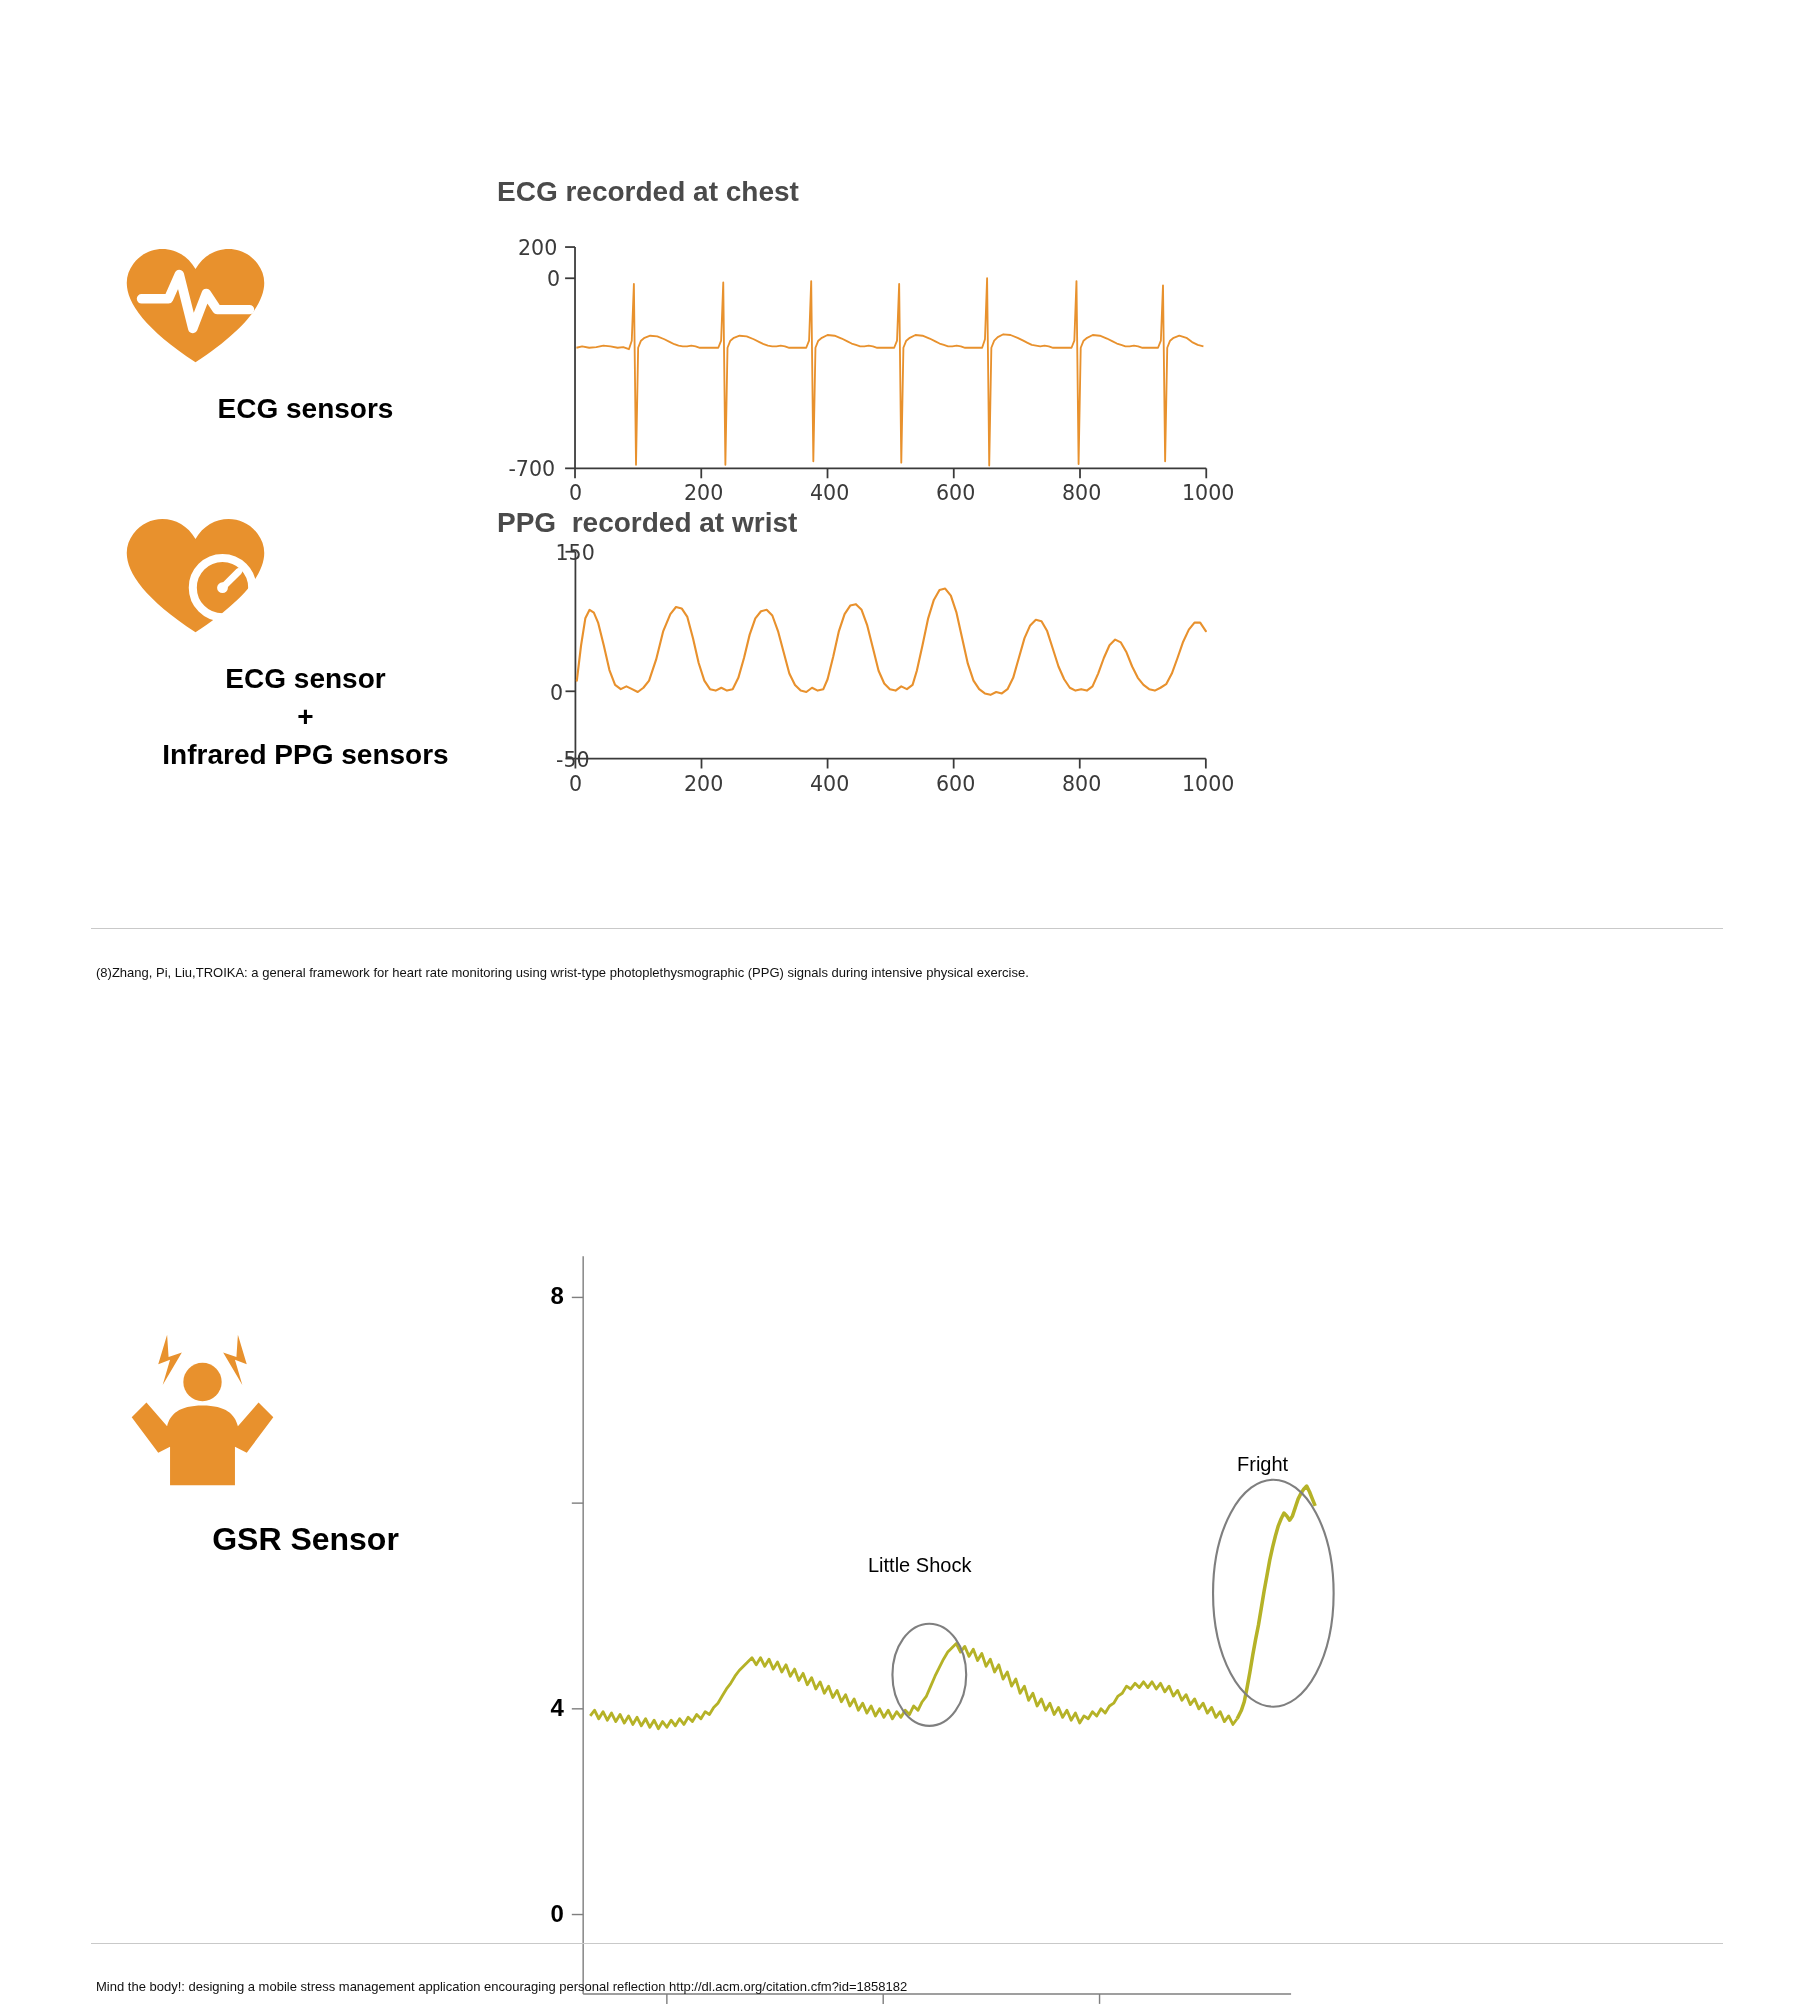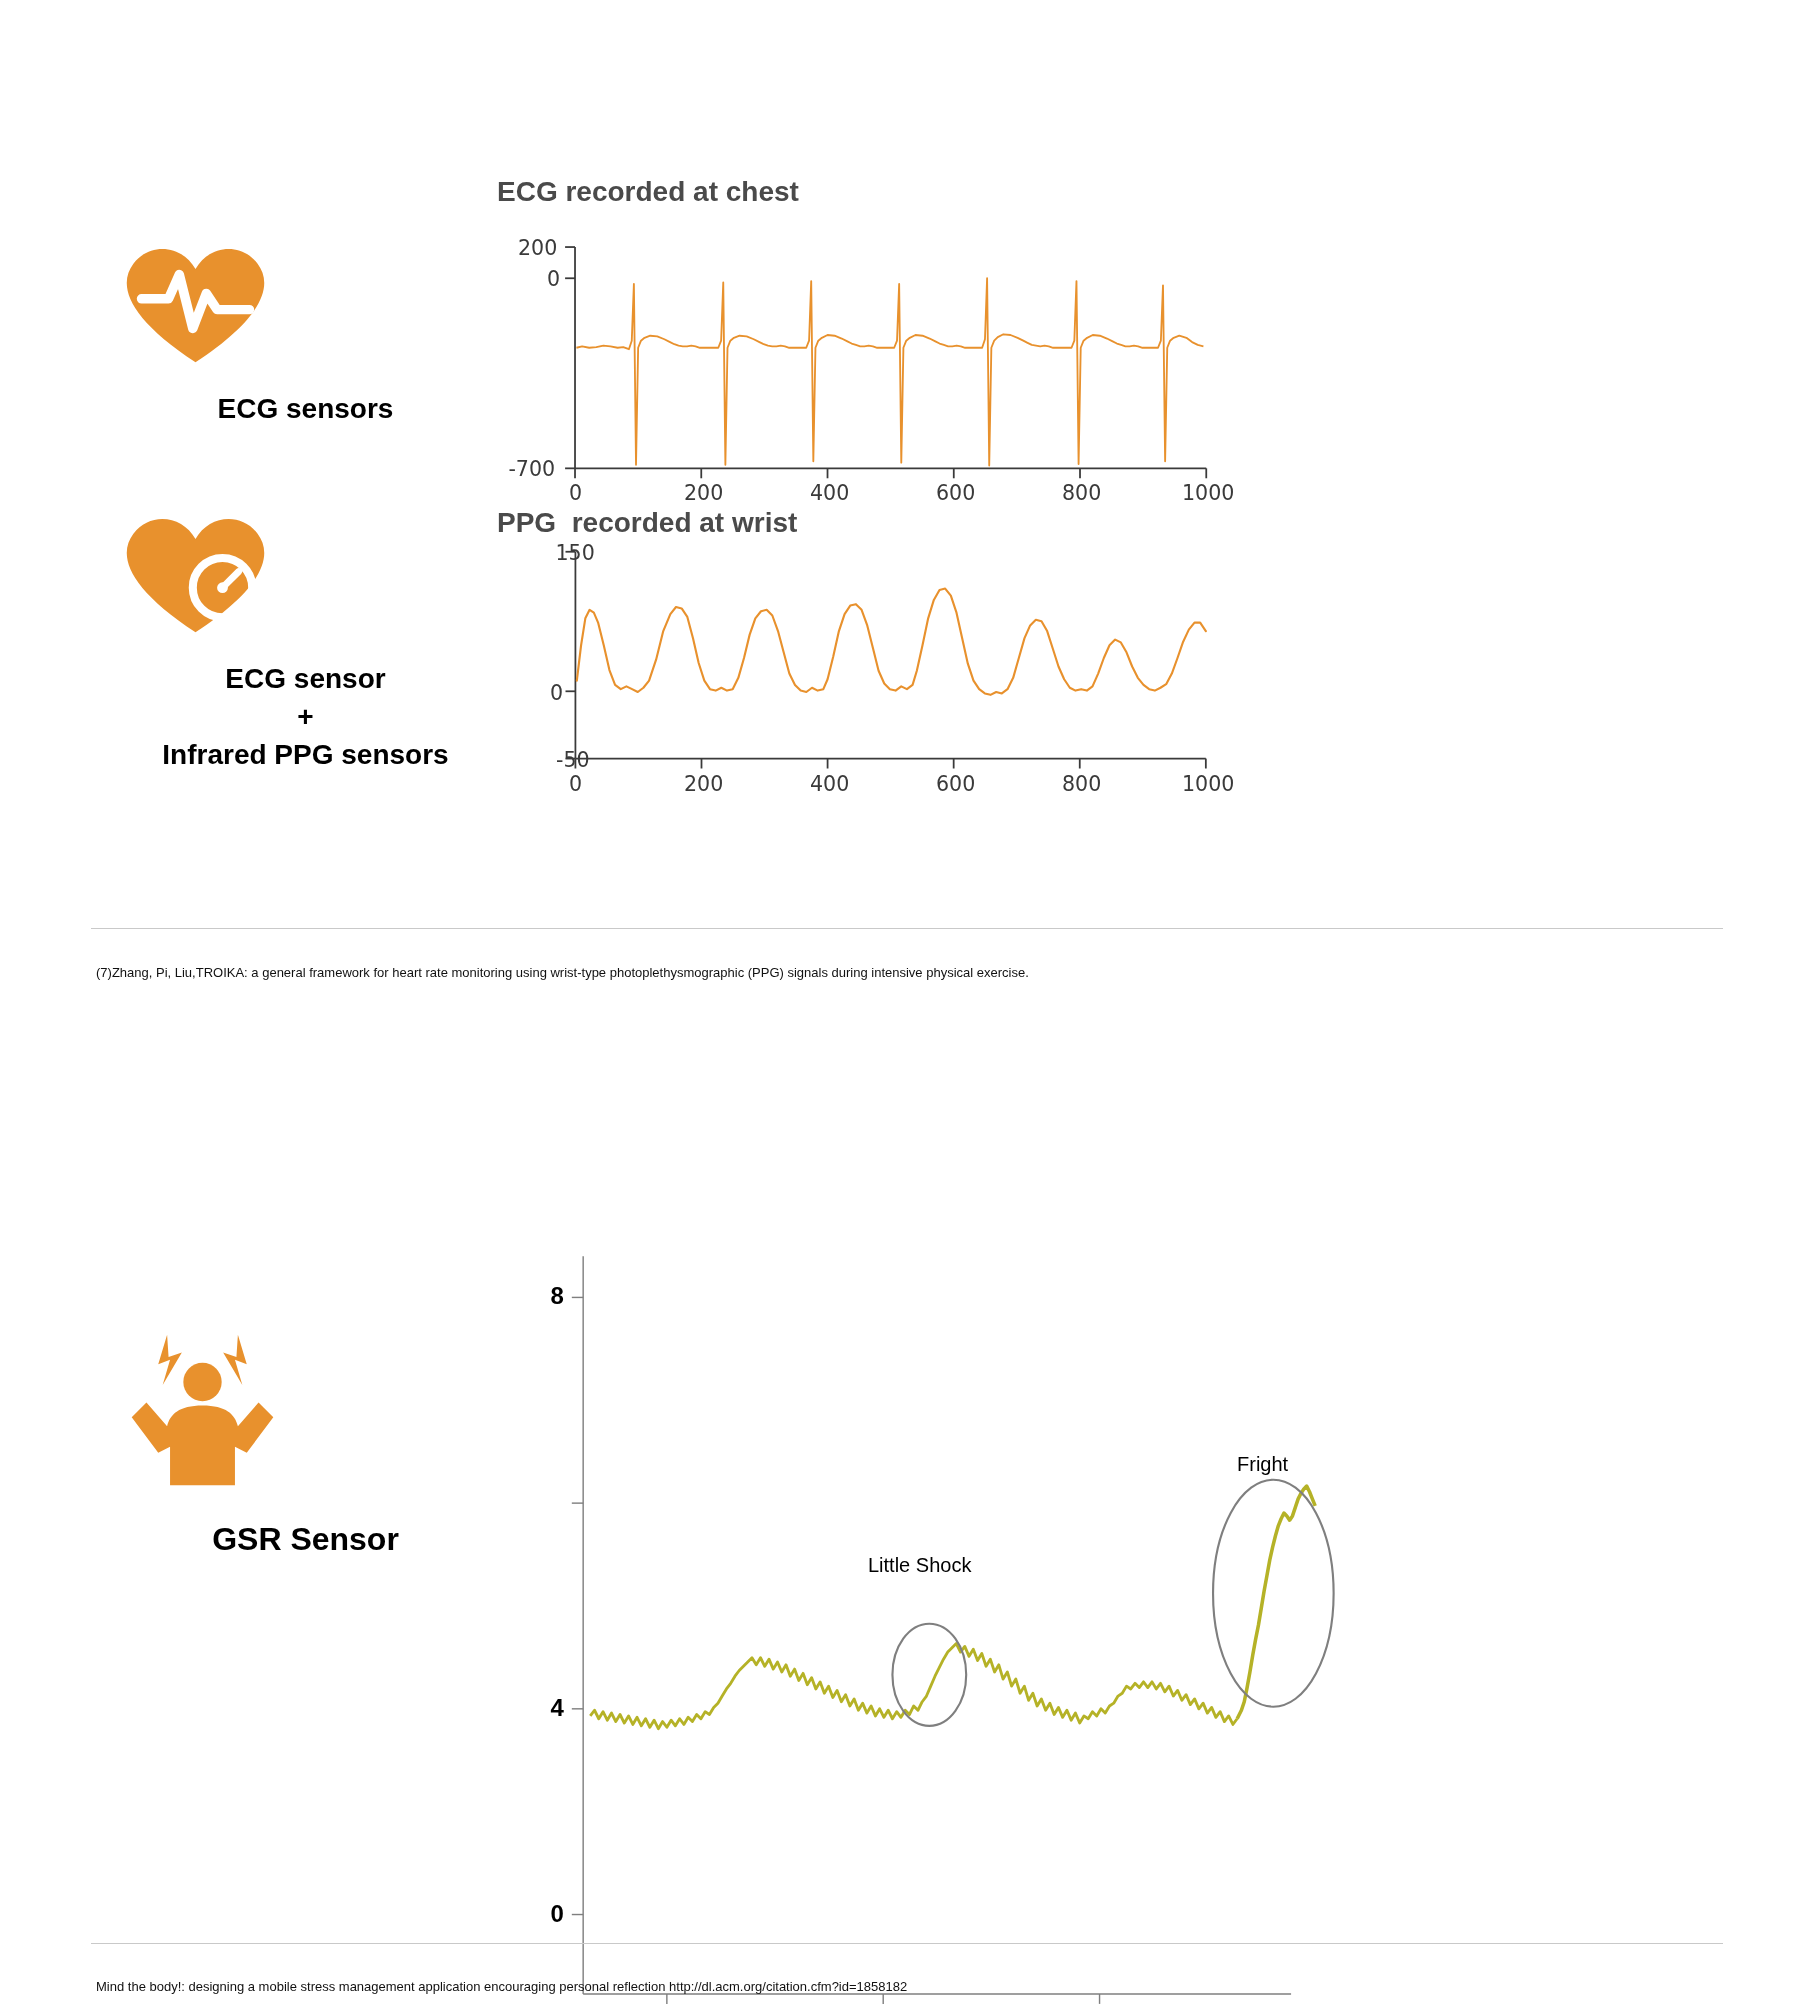--- a/index.html
+++ b/index.html
@@ -200,21 +200,21 @@
     <div class="axis-label" style="left:23px; top:209px;margin-left:36px;">-50</div>
     <div class="axis-label" style="left:72px; top:233px;">0</div>
     <div class="axis-label" style="left:187px; top:233px;">200</div>
     <div class="axis-label" style="left:313px; top:233px;">400</div>
     <div class="axis-label" style="left:439px; top:233px;">600</div>
     <div class="axis-label" style="left:565px; top:233px;">800</div>
     <div class="axis-label" style="left:685px; top:233px;">1000</div>
   </div>
 
   <div class="divider" style="top:928px;"></div>
-  <div class="footnote" style="left:96px; top:965px;">(7)Zhang, Pi, Liu,TROIKA: a general framework for heart rate monitoring using wrist-type photoplethysmographic (PPG) signals during intensive physical exercise.</div>
+  <div class="footnote" style="left:96px; top:965px;">(8)Zhang, Pi, Liu,TROIKA: a general framework for heart rate monitoring using wrist-type photoplethysmographic (PPG) signals during intensive physical exercise.</div>
 </div>
 
 <div class="slide" id="slide-2">
 
   <div class="icon-col" style="left:114px; top:312px;">
     <svg width="177" height="177" viewBox="0 0 120 120">
 
       <path d="M36 10 L30 30 L38 27 L33 44 L46 22 L37 25 Z" fill="#e8912d"></path>
       <path d="M84 10 L90 30 L82 27 L87 44 L74 22 L83 25 Z" fill="#e8912d"></path>
 

